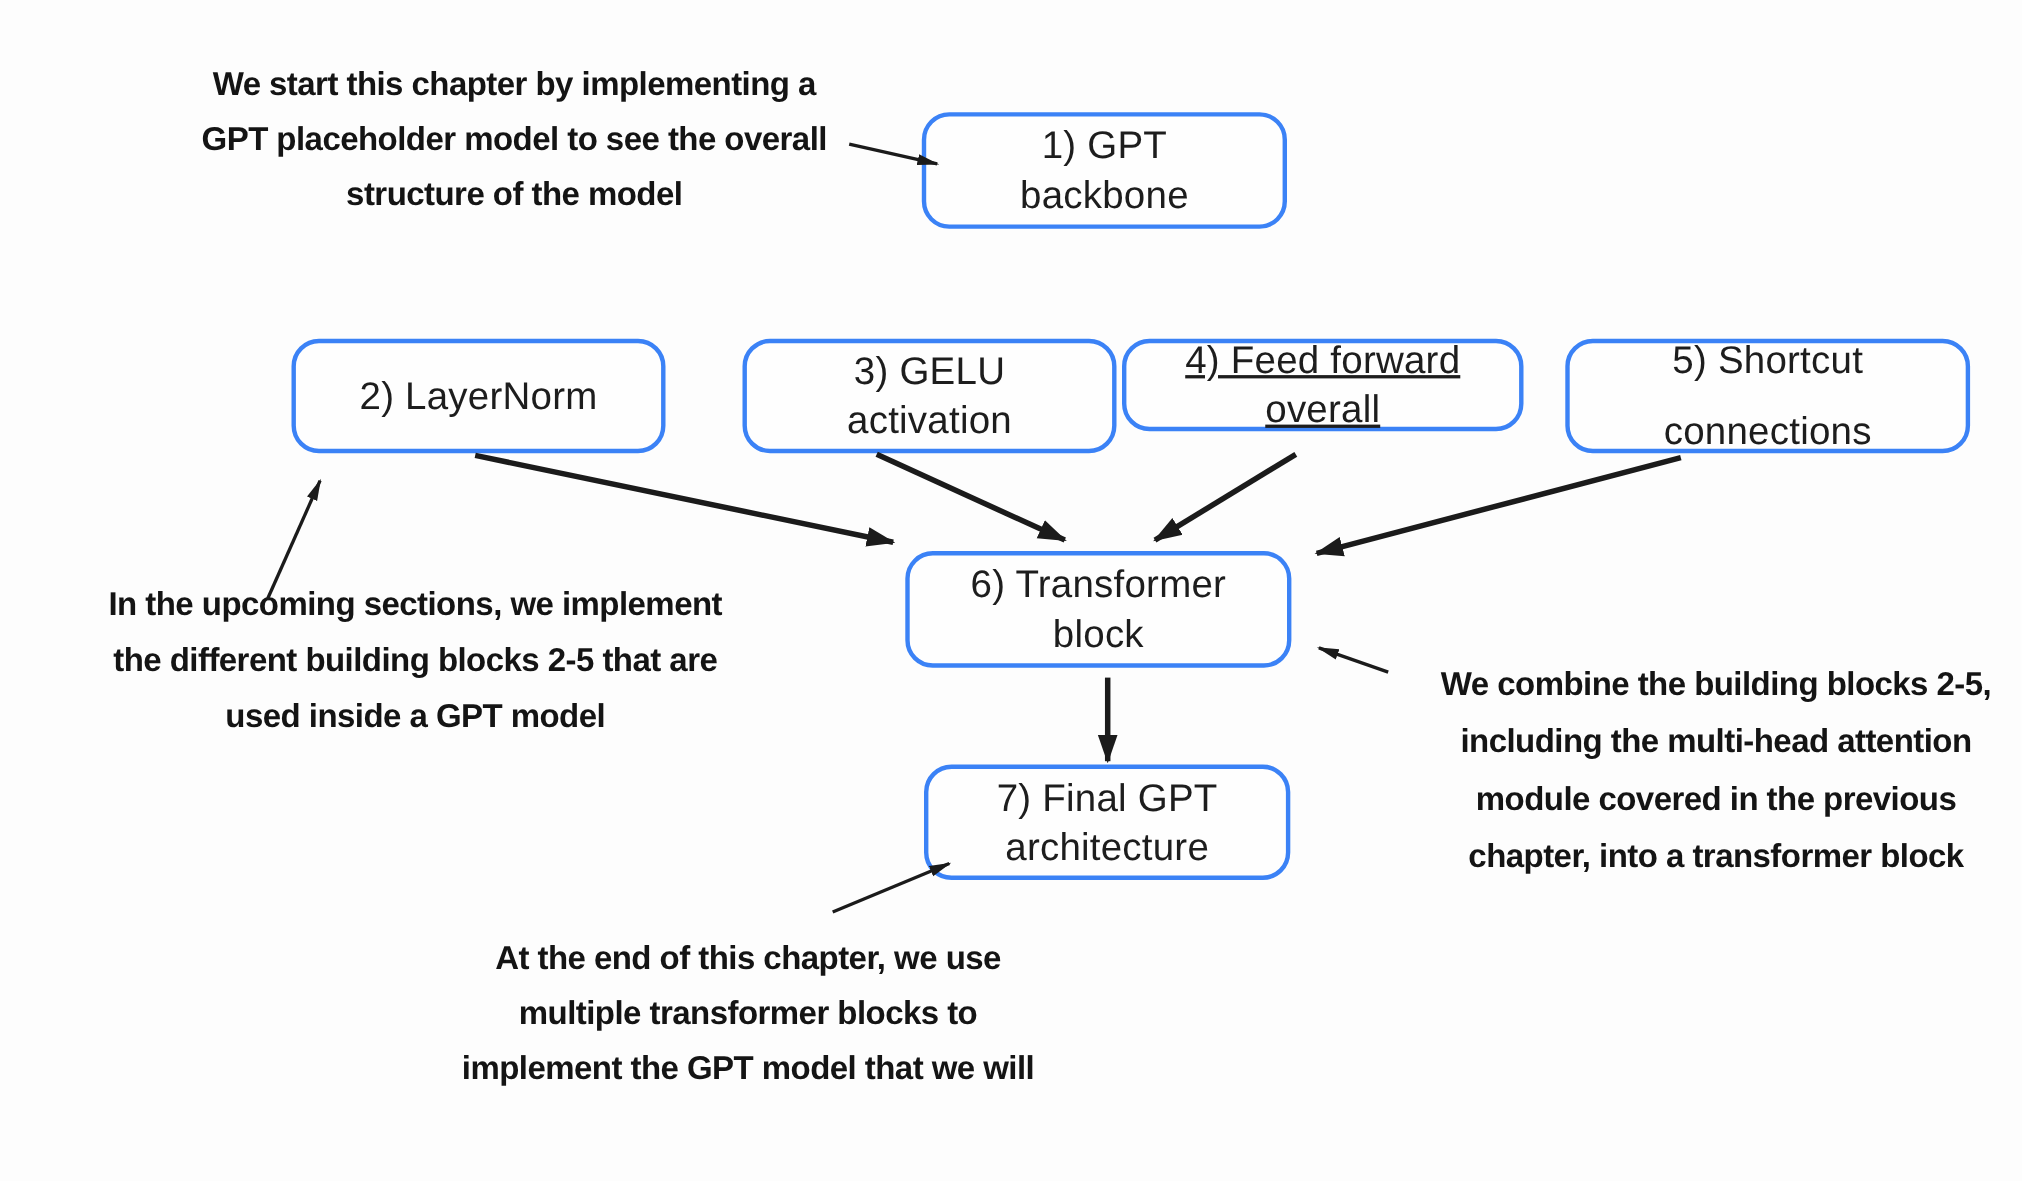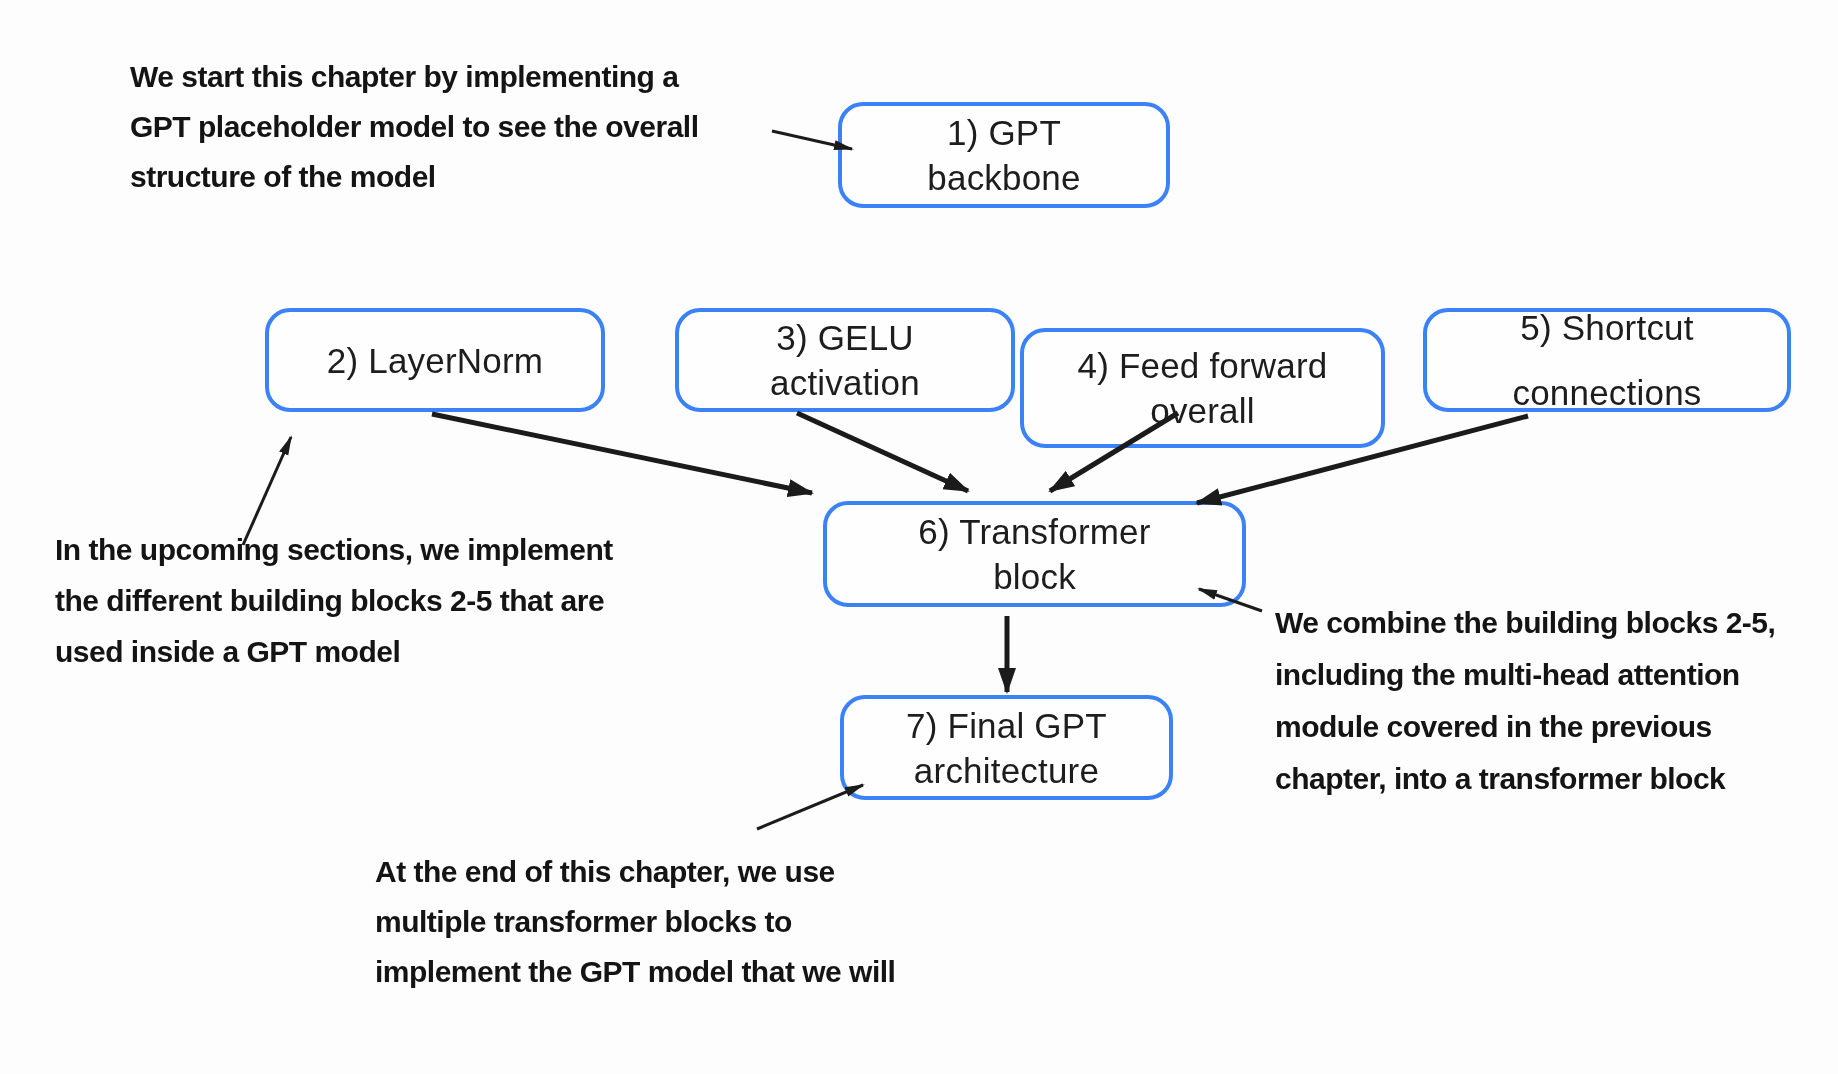--- a/index.html
+++ b/index.html
@@ -22,20 +22,21 @@
     align-items:center;justify-content:center;
     text-align:center;
     font-size:35px;line-height:45px;
     font-weight:400;color:#1d1d1d;
     letter-spacing:0.2px;
   }
   .fbox span{display:block;white-space:nowrap;}
   
   .note{
     position:absolute;
+    text-align:center;
     font-weight:700;
     font-size:30px;
     letter-spacing:-0.5px;
     color:#141414;
   }
   .note div{white-space:nowrap;}
   .note.lh50 div{line-height:50px;}
   .note.lh51 div{line-height:51px;}
   .note.lh52 div{line-height:52px;}
   #arrows{position:absolute;left:0;top:0;pointer-events:none;}
@@ -79,31 +80,31 @@
 
   <div class="fbox" style="left:265px;top:308px;width:340px;height:104px;">
     <span>2) LayerNorm</span>
   </div>
 
   <div class="fbox" style="left:675px;top:308px;width:340px;height:104px;">
     <span>3) GELU</span>
     <span>activation</span>
   </div>
 
-  <div class="fbox" style="left:1020px;top:328px;width:365px;height:120px;">
+  <div class="fbox" style="left:1020px;top:308px;width:365px;height:84px;text-decoration:underline;">
     <span>4) Feed forward</span>
     <span>overall</span>
   </div>
 
   <div class="fbox" style="left:1423px;top:308px;width:368px;height:104px;gap:20px;">
     <span>5) Shortcut</span>
     <span>connections</span>
   </div>
 
-  <div class="fbox" style="left:823px;top:501px;width:423px;height:106px;">
+  <div class="fbox" style="left:823px;top:501px;width:351px;height:106px;">
     <span>6) Transformer</span>
     <span>block</span>
   </div>
 
   <div class="fbox" style="left:840px;top:695px;width:333px;height:105px;">
     <span>7) Final GPT</span>
     <span>architecture</span>
   </div>
 
   <svg id="arrows" width="1838" height="1074" viewBox="0 0 1838 1074">

